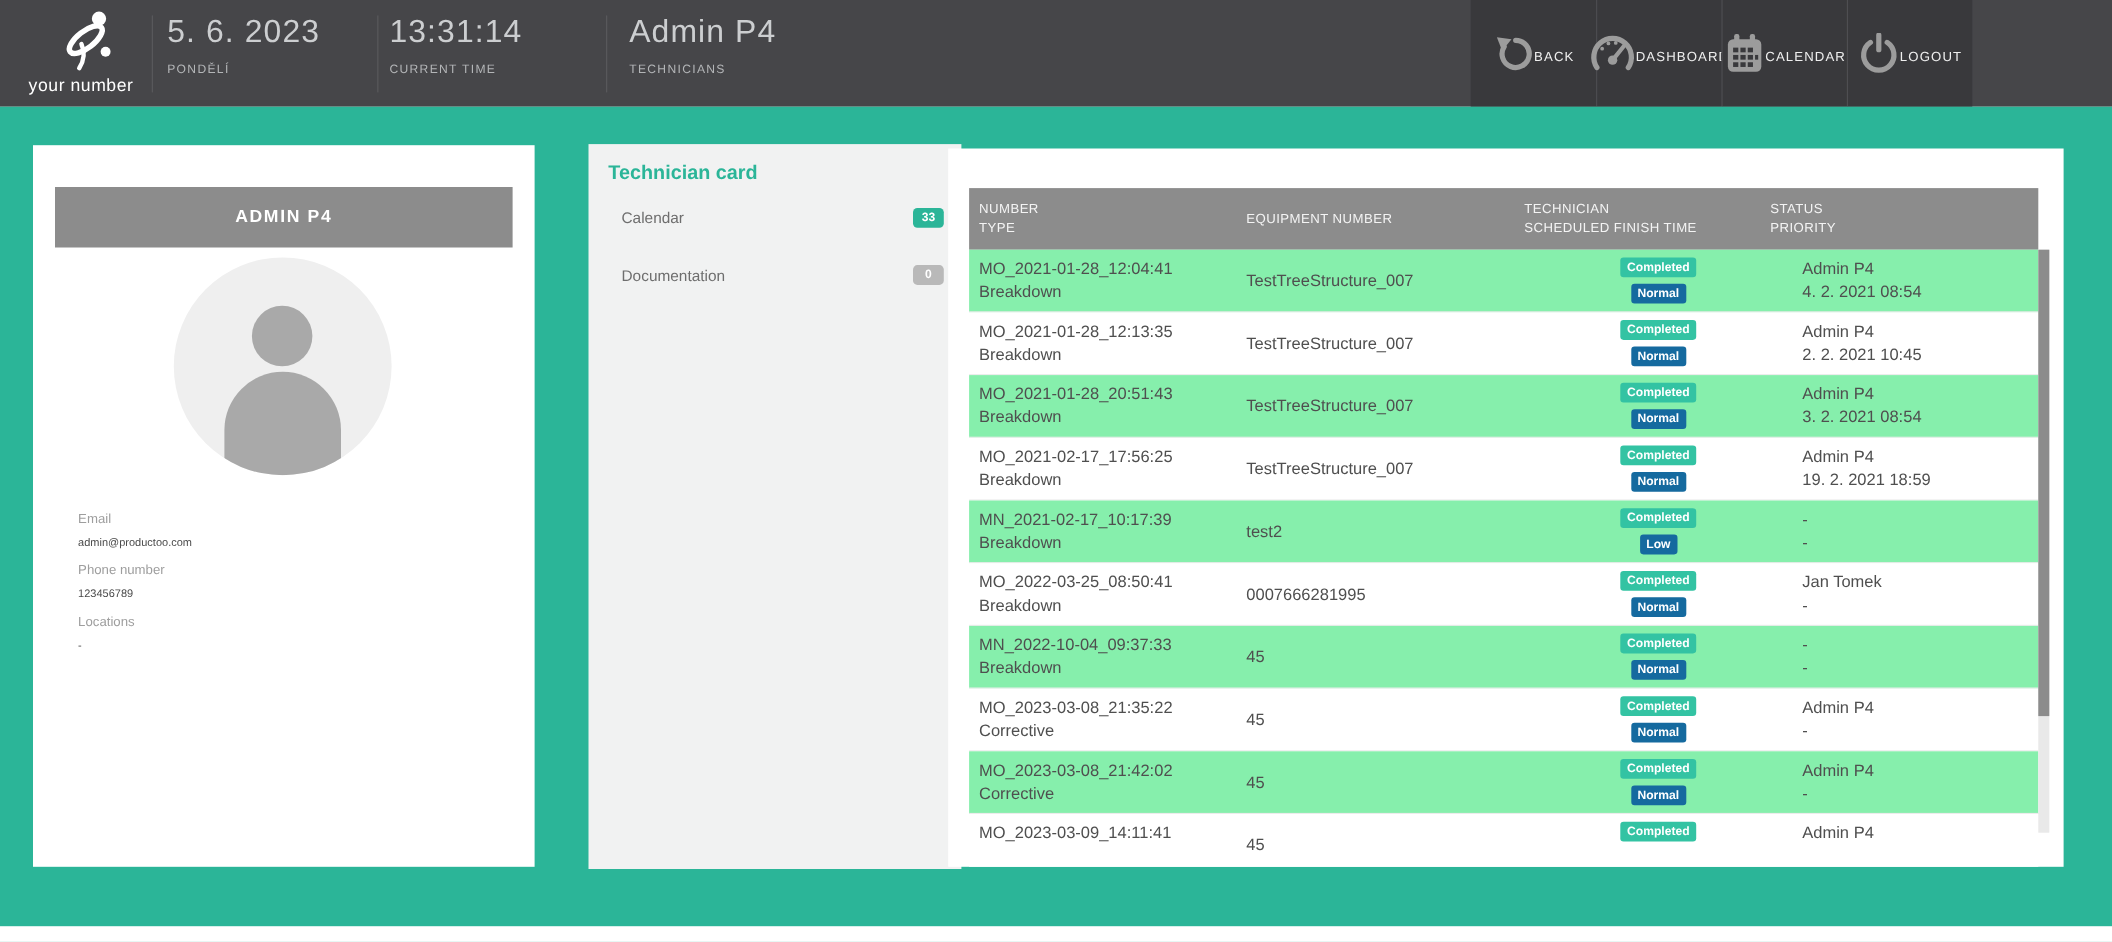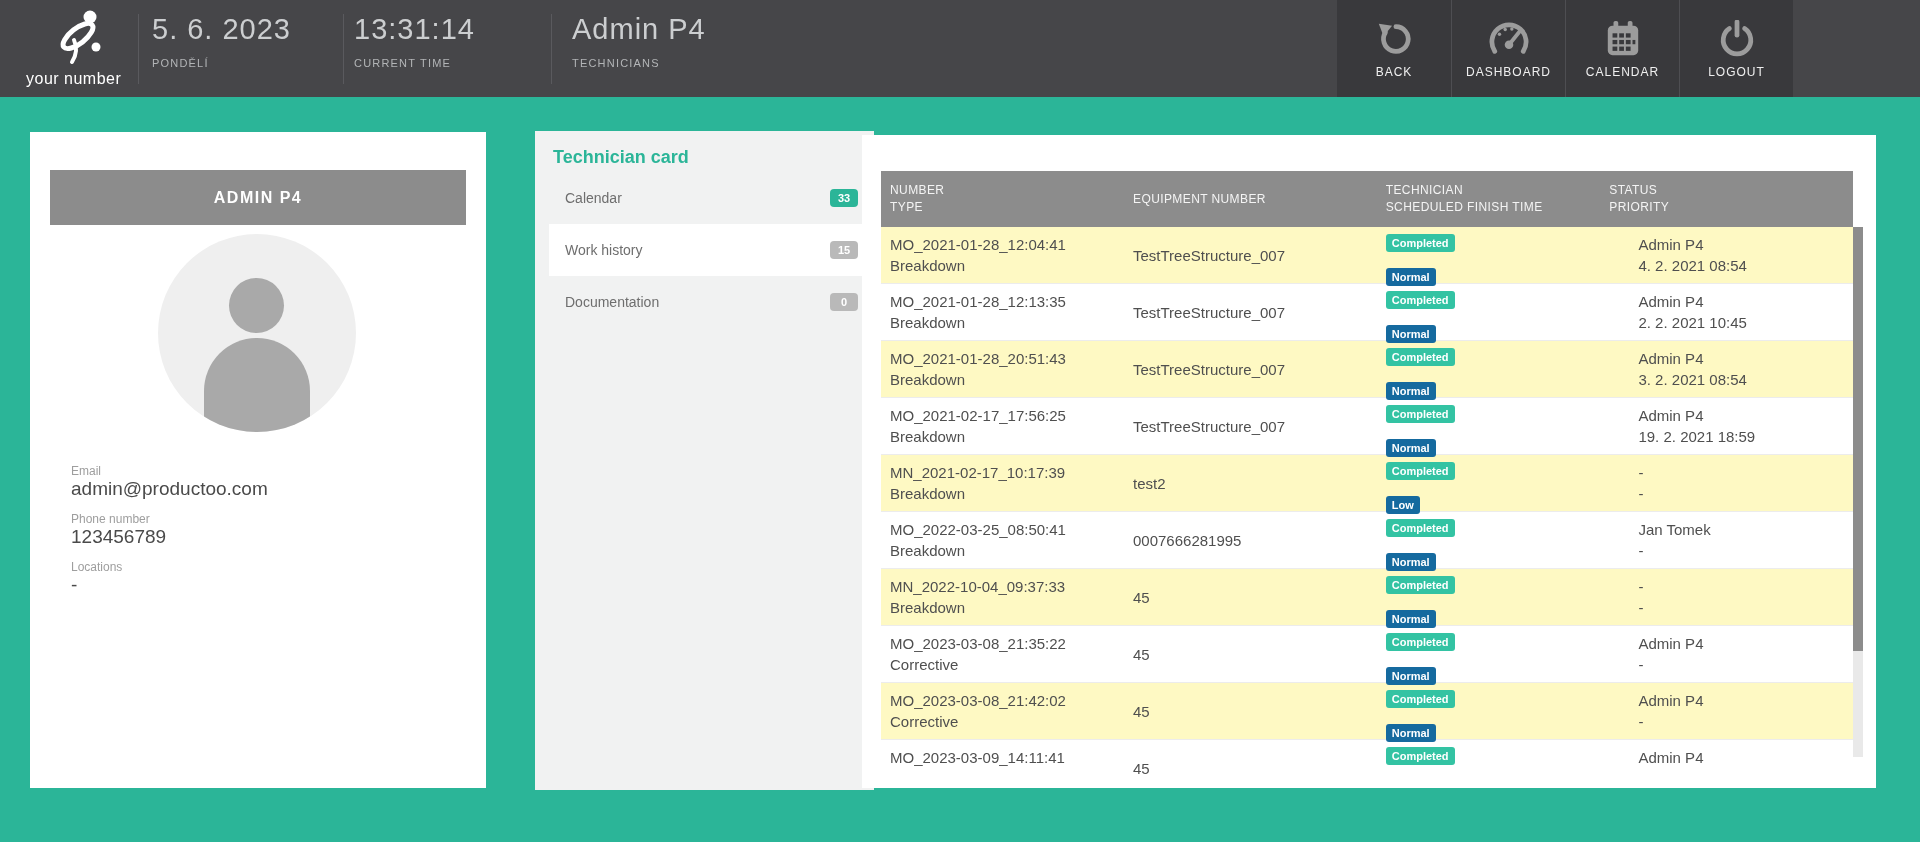--- a/index.html
+++ b/index.html
@@ -10,61 +10,61 @@
   
   .topbar { position: absolute; left: 0; top: 0; width: 1920px; height: 97px; background: #464649; }
   .logo { position: absolute; left: 22px; top: 4px; width: 130px; height: 90px; }
   .logo-mark { position: absolute; left: 28px; top: 2px; }
   .logo-text { position: absolute; left: 4px; top: 66px; width: 126px; color: #ffffff; font-size: 16px; letter-spacing: 0.5px; }
   .tb-divider { position: absolute; top: 14px; width: 1px; height: 70px; background: #5a5a5e; }
   .tb-block { position: absolute; top: 13px; }
   .tb-big { font-size: 29px; color: #ccced0; letter-spacing: 1px; white-space: nowrap; }
   .tb-small { margin-top: 11px; font-size: 11px; color: #b3b5b7; letter-spacing: 1.2px; white-space: nowrap; }
   .tb-buttons { position: absolute; left: 1337px; top: 0; height: 97px; display: flex; }
-  .tb-btn { width: 114px; height: 97px; background: #39393c; border-left: 1px solid #4e4e52; display: flex; flex-direction: column; align-items: center; justify-content: center; cursor: pointer; }
+  .tb-btn { width: 114px; height: 97px; background: #39393c; border-left: 1px solid #4e4e52; display: flex; align-items: center; justify-content: center; cursor: pointer; }
   .tb-btn:first-child { border-left: none; }
   .tb-btn .tb-ico { height: 42px; display: flex; align-items: center; justify-content: center; }
   .tb-btn .tb-lbl { margin-top: 5px; font-size: 12px; color: #efefef; letter-spacing: 1px; }
 
   
   .page-bg { position: absolute; left: 0; top: 97px; width: 1920px; height: 745px; background: #2bb598; }
 
   
   .profile-card { position: absolute; left: 30px; top: 132px; width: 456px; height: 656px; background: #ffffff; }
   .profile-name-bar { position: absolute; left: 20px; top: 38px; width: 416px; height: 55px; background: #8c8c8c; display: flex; align-items: center; justify-content: center; color: #ffffff; font-size: 16px; font-weight: bold; letter-spacing: 1.5px; }
   .avatar { position: absolute; left: 128px; top: 102px; width: 198px; height: 198px; border-radius: 50%; background: #efefef; overflow: hidden; }
   .avatar-head { position: absolute; left: 71px; top: 44px; width: 55px; height: 55px; border-radius: 50%; background: #a9a9a9; }
   .avatar-body { position: absolute; left: 46px; top: 104px; width: 106px; height: 94px; border-radius: 53px 53px 0 0; background: #a9a9a9; }
   .profile-fields { position: absolute; left: 41px; top: 320px; width: 380px; }
   .field-label { font-size: 12px; color: #9e9e9e; margin-top: 12px; }
-  .field-value { font-size: 19px; color: #4a4a4a; margin-top: 0; }
+  .field-value { font-size: 10px; color: #4a4a4a; margin-top: 10px; }
 
   
   .menu-card { position: absolute; left: 523px; top: 131px; width: 339px; height: 659px; background: #f1f2f2; margin-left: 12px; }
   .menu-title { position: absolute; left: 18px; top: 16px; font-size: 18px; color: #2bb598; }
   .menu-list { position: absolute; left: 0; top: 41px; width: 339px; }
   .menu-item { height: 52px; margin-left: 14px; padding: 0 16px; display: flex; align-items: center; justify-content: space-between; cursor: pointer; }
   .menu-item.selected { background: #ffffff; }
   .menu-item .mi-label { font-size: 14px; color: #6e6e6e; }
   .mi-badge { min-width: 28px; height: 18px; padding: 0 6px; border-radius: 4px; display: flex; align-items: center; justify-content: center; font-size: 11px; font-weight: bold; color: #ffffff; }
   .badge-teal { background: #2bb598; }
   .badge-gray { background: #b9b9b9; }
 
   
   .table-card { position: absolute; left: 862px; top: 135px; width: 1014px; height: 653px; background: #ffffff; overflow: hidden; }
   .table-inner { position: absolute; left: 19px; top: 36px; width: 972px; }
   .thead { display: flex; height: 56px; background: #8c8c8c; }
   .th { display: flex; flex-direction: column; justify-content: center; padding-left: 9px; color: #f4f4f4; font-size: 12px; line-height: 17px; letter-spacing: 0.4px; }
   .c1 { width: 25%; } .c2 { width: 26%; } .c3 { width: 26%; } .c4 { width: 23%; }
   .trow { display: flex; height: 57px; border-bottom: 1px solid #ececec; background: #ffffff; cursor: pointer; }
-  .trow.odd { background: #fef9c3; }
+  .trow.odd { background: #86efac; }
   .td { padding-left: 9px; font-size: 15px; color: #4f4f4f; line-height: 21px; }
   .td.two-line { padding-top: 7px; }
   .td.center-v { display: flex; align-items: center; }
-  .td.badges { display: flex; flex-direction: column; align-items: flex-start; gap: 16px; padding-top: 7px; }
+  .td.badges { display: flex; flex-direction: column; align-items: center; gap: 6px; padding-top: 7px; }
   .pill { display: inline-flex; align-items: center; height: 18px; padding: 0 6px; border-radius: 3px; font-size: 11px; font-weight: bold; color: #ffffff; }
   .pill-status { background: #33c3a3; }
   .pill-priority { background: #156a9f; }
   .vscroll-track { position: absolute; left: 991px; top: 92px; width: 10px; height: 530px; background: #e9e9e9; }
   .vscroll-thumb { position: absolute; left: 0; top: 0; width: 10px; height: 424px; background: #8c8c8c; cursor: pointer; }
 </style>
 </head>
 <body>
 
 <div class="screen">
@@ -175,24 +175,20 @@
     </div>
   </section>
 
   <section class="menu-card">
     <h2 class="menu-title">Technician card</h2>
     <div class="menu-list">
       <div class="menu-item">
         <span class="mi-label">Calendar</span>
         <span class="mi-badge badge-teal">33</span>
       </div>
-      <div class="menu-item selected">
-        <span class="mi-label">Work history</span>
-        <span class="mi-badge badge-gray">15</span>
-      </div>
       <div class="menu-item">
         <span class="mi-label">Documentation</span>
         <span class="mi-badge badge-gray">0</span>
       </div>
     </div>
   </section>
 
   <section class="table-card">
     <div class="table-inner">
       <div class="thead">

